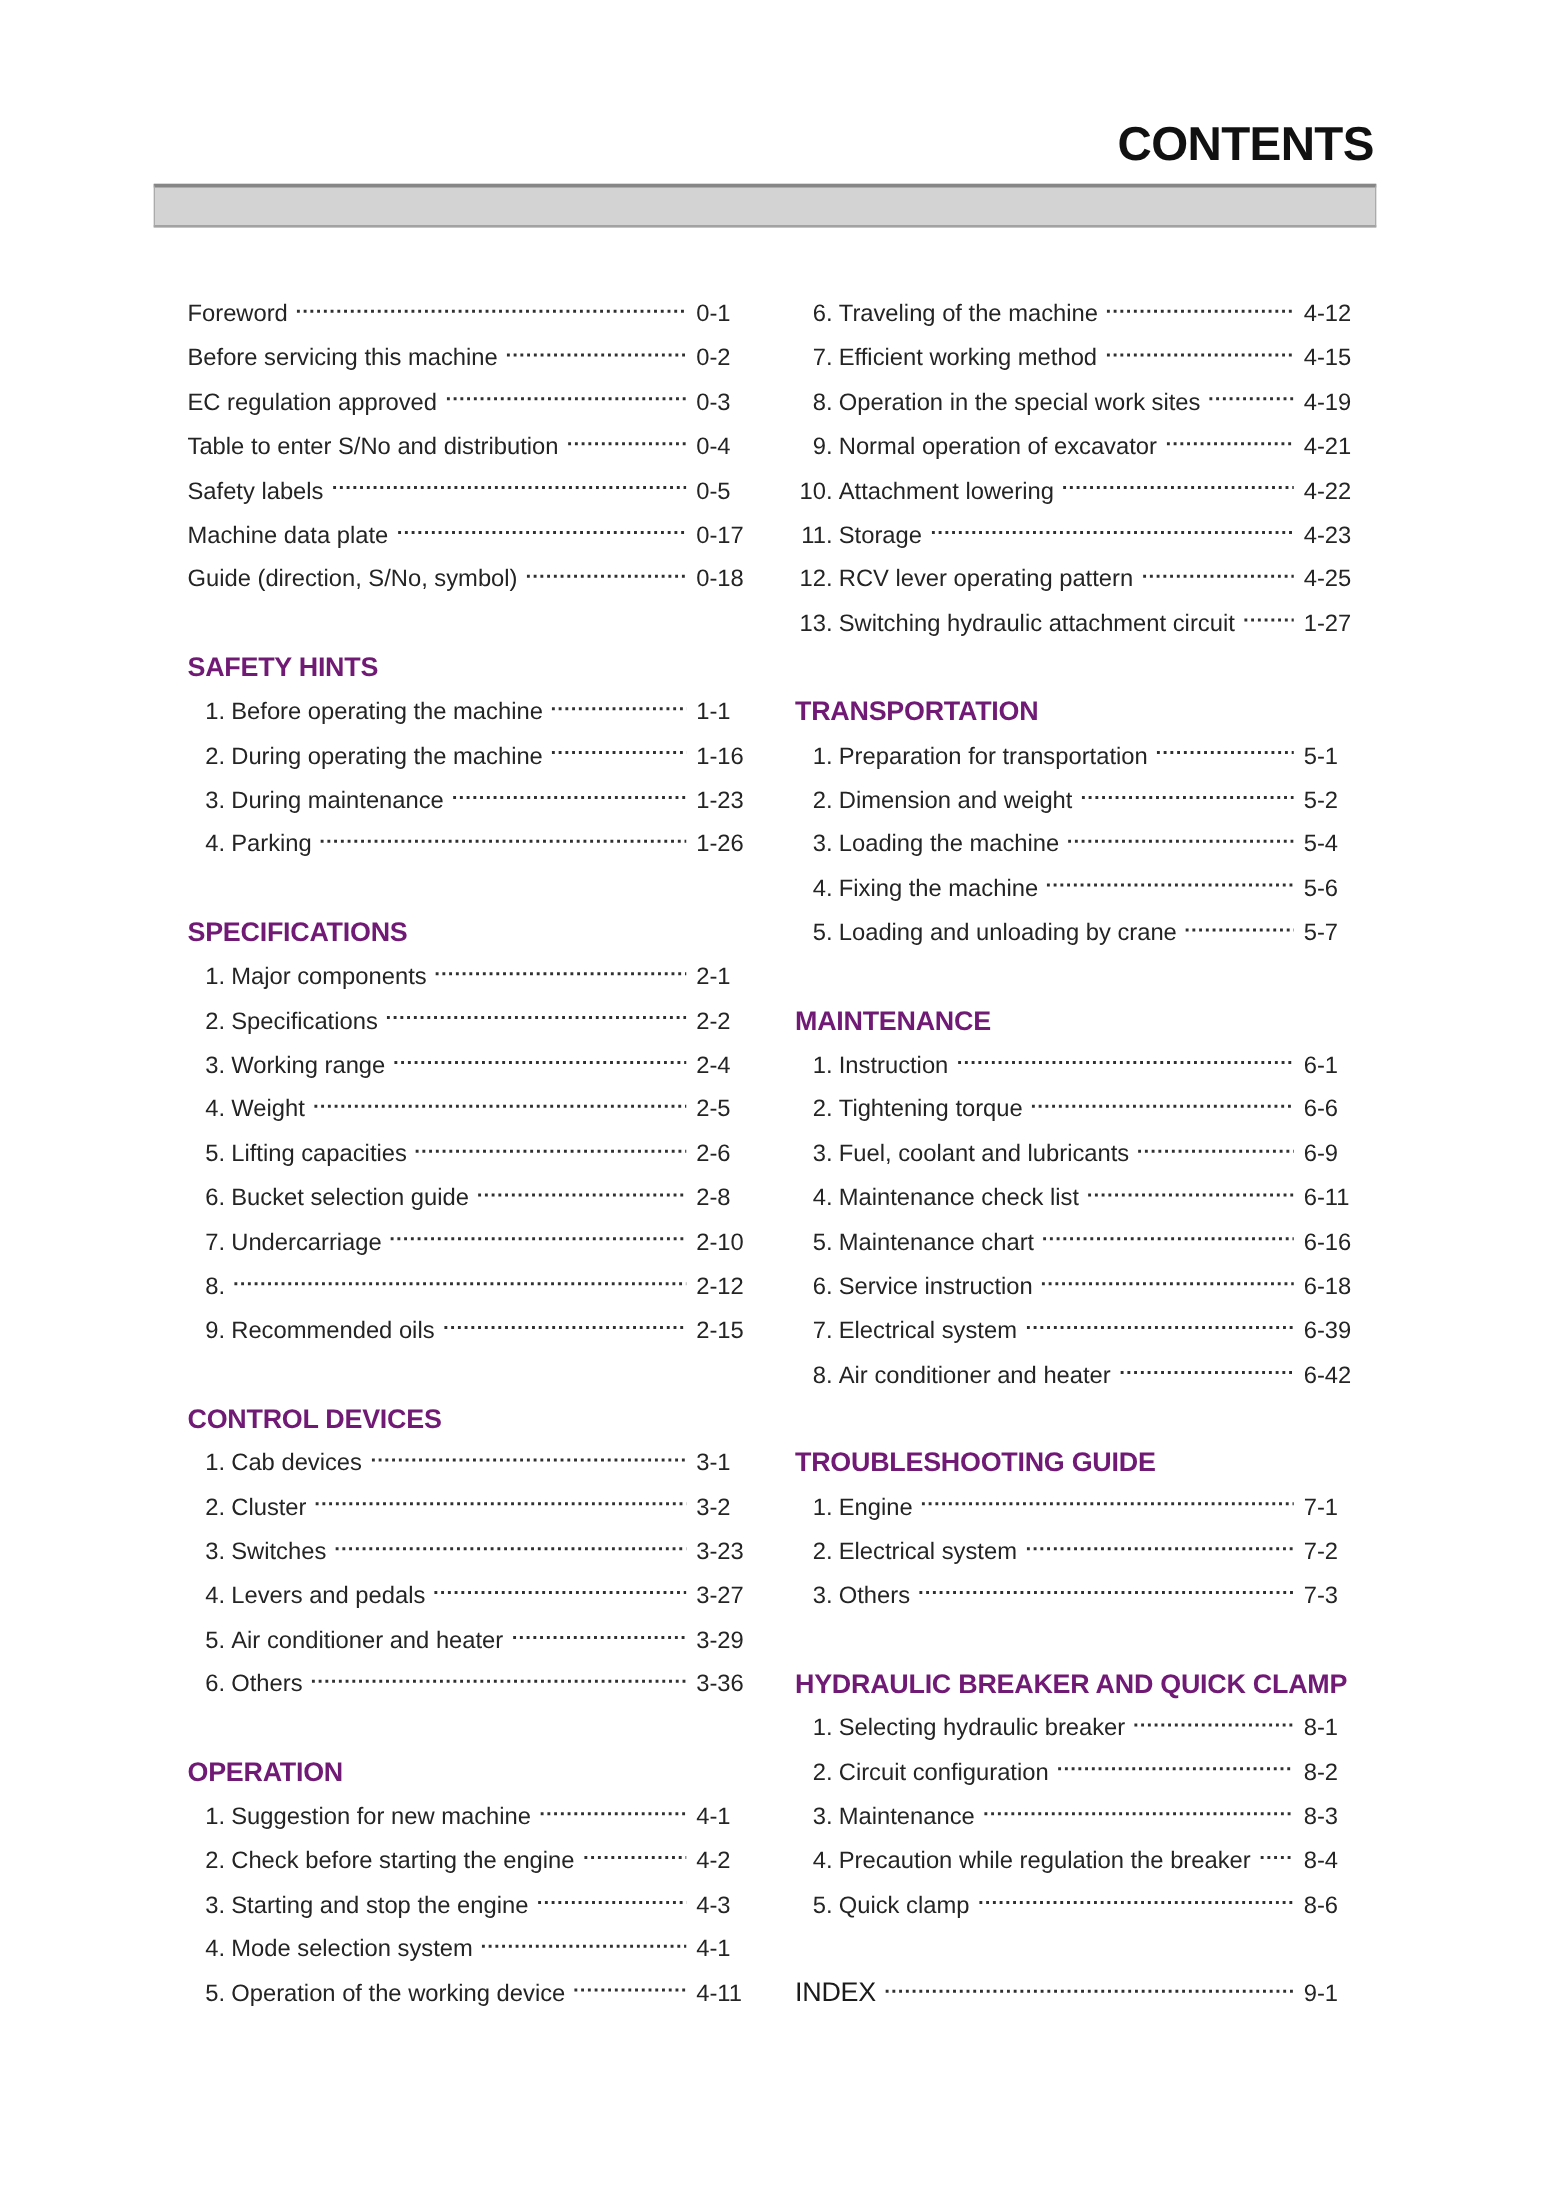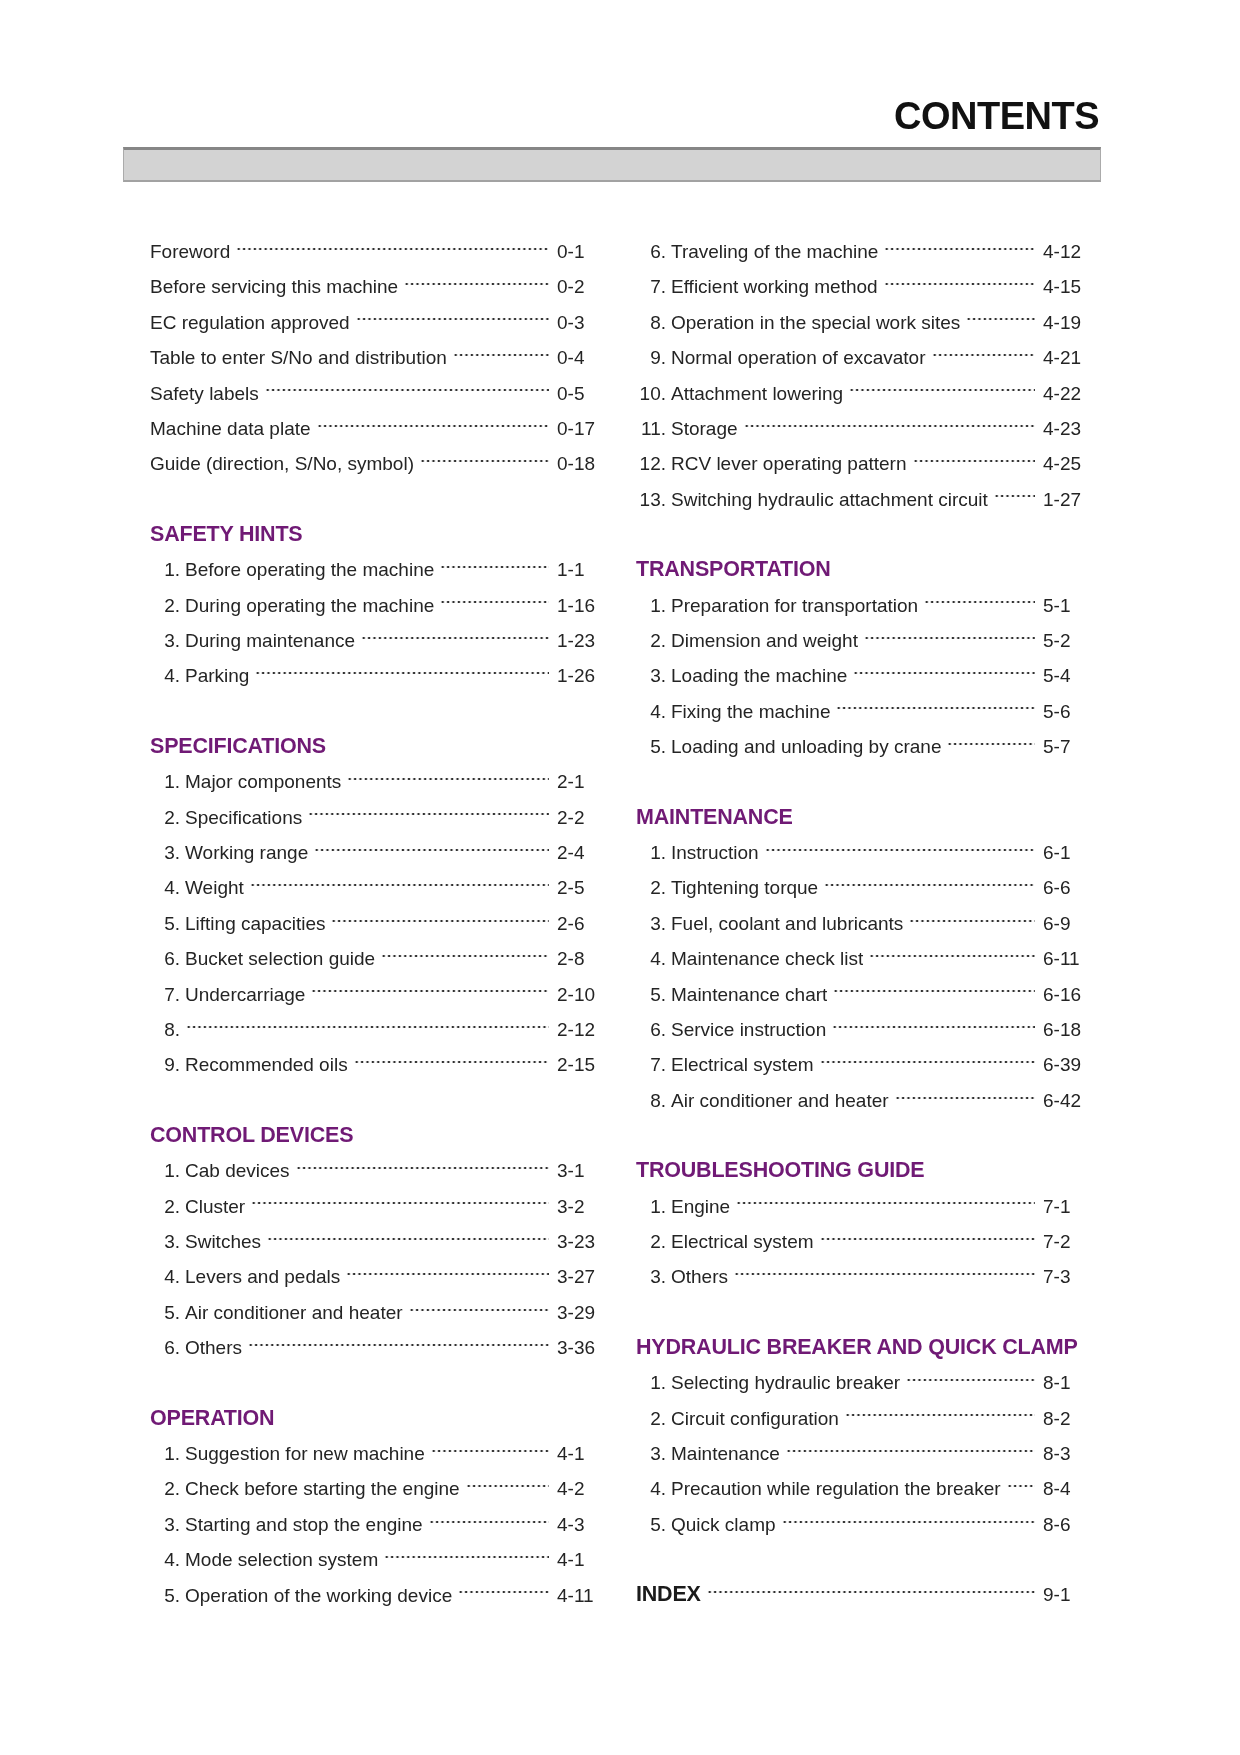--- a/index.html
+++ b/index.html
@@ -58,21 +58,21 @@
   }
   .toc-num {
     flex: none;
     width: 30px;
     text-align: right;
   }
   .toc-label { margin-left: 5px; overflow: hidden; }
   .toc-row.no-num .toc-label { margin-left: 0; }
   .toc-row.heading-row .toc-label {
     font-size: 21.5px;
-    font-weight: bold;
+    font-weight: normal;
     letter-spacing: -0.2px;
     color: #1b1b1b;
   }
   .toc-dots {
     flex: 1 1 auto;
     min-width: 10px;
     align-self: center;
     height: 4px;
     margin: 0 8px 0 6px;
     transform: translateY(-3px);

